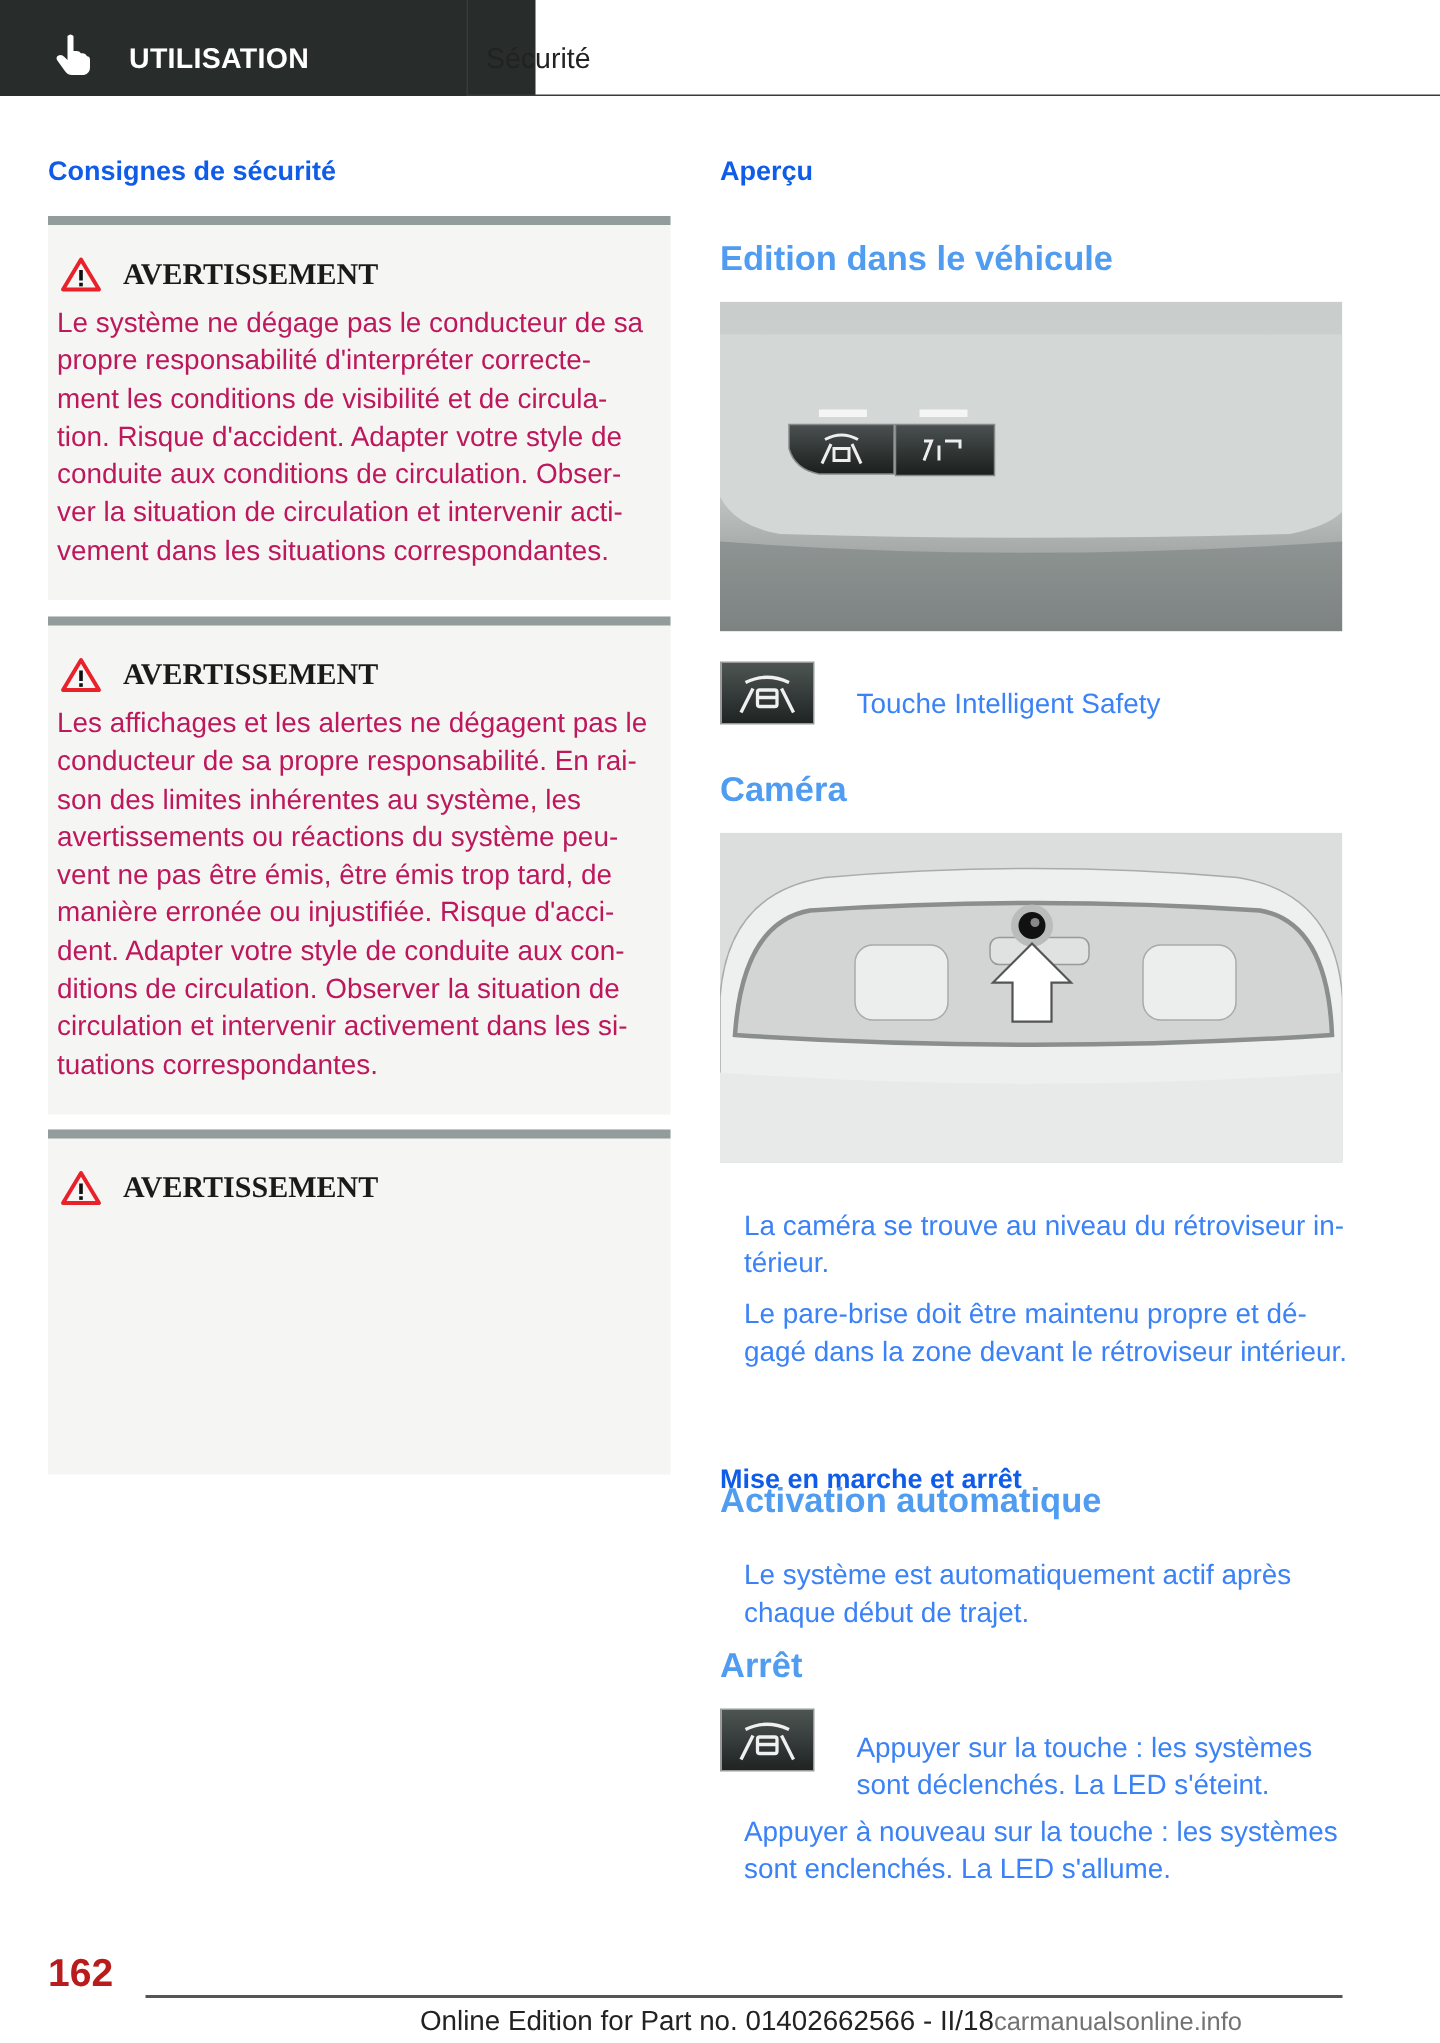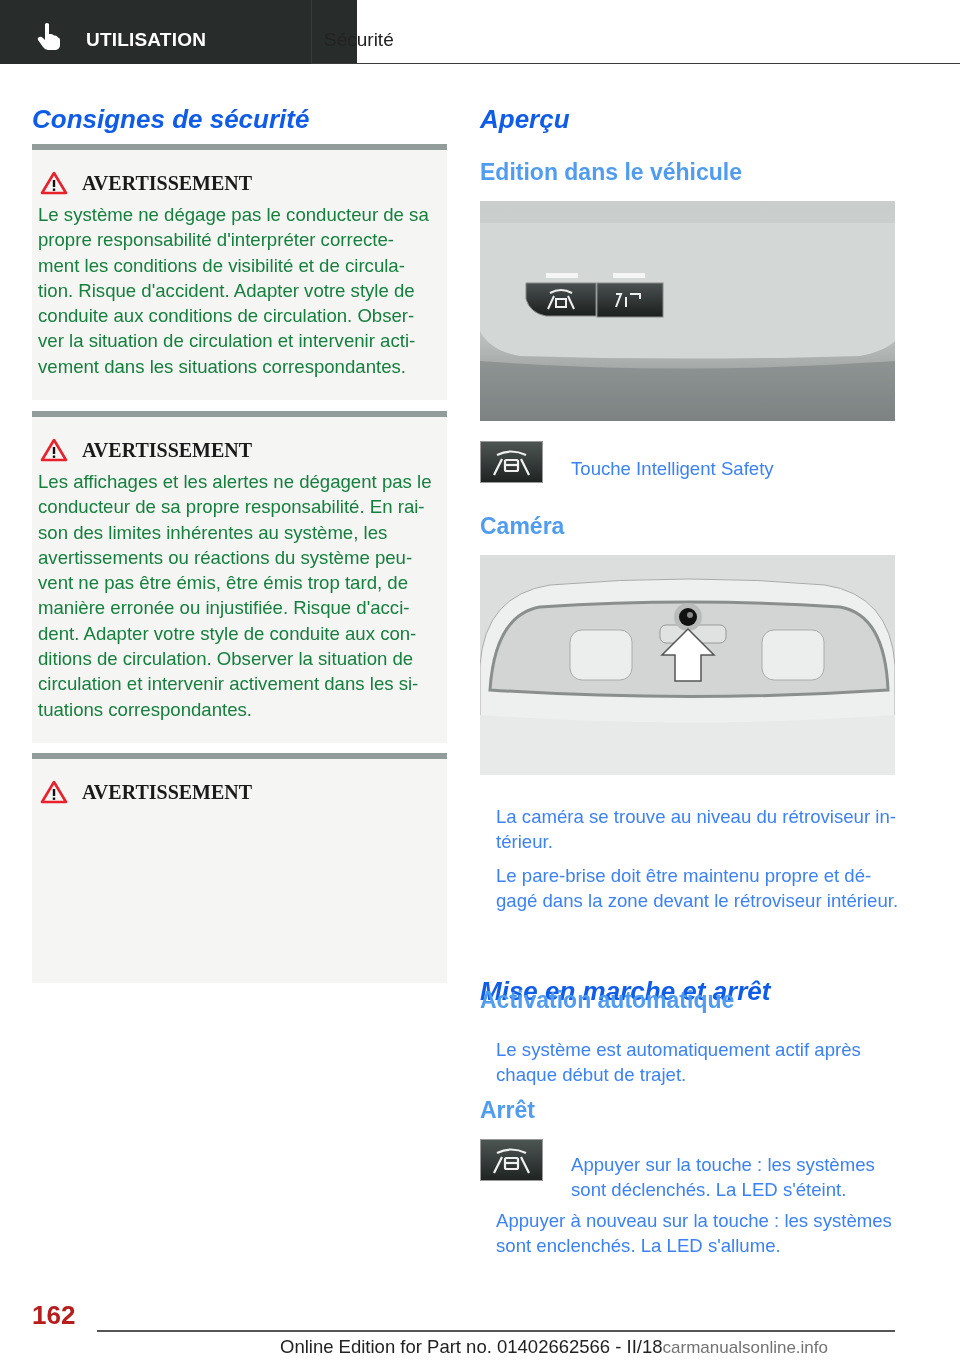--- a/index.html
+++ b/index.html
@@ -5,27 +5,27 @@
   html, body { margin:0; padding:0; background:#ffffff; }
   body { width:960px; height:1362px; position:relative; overflow:hidden;
          font-family:"Liberation Sans", sans-serif; color:#1a1a1a; }
   .header-tab { position:absolute; left:0; top:0; width:357px; height:64px; background:#282c2b;
                 display:flex; align-items:center; }
   .header-tab .hand { position:absolute; left:36px; top:22px; width:26px; height:28px; }
   .header-tab .label { position:absolute; left:86px; top:29px; color:#fff; font-weight:bold; font-size:19px; letter-spacing:0.2px; }
   .header-box { position:absolute; left:311px; top:0; width:700px; height:64px; border:1.5px solid #3a3a3a; border-top:none; box-sizing:border-box; }
   .header-box .label { position:absolute; left:12px; top:29px; font-size:19px; color:#222; }
 
-  .h1 { position:absolute; color:#0f5ce8; font-weight:bold; font-size:26px; margin:0;font-style:italic; }
+  .h1 { position:absolute; color:#0f5ce8; font-weight:bold; font-size:18px; margin:0; }
   .h2 { position:absolute; color:#4f9cf0; font-weight:bold; font-size:23px; margin:0; }
 
   .warn { position:absolute; left:32px; width:415px; background:#f5f5f4; border-top:6px solid #929c9a; box-sizing:border-box; padding:18px 0 0 6px; }
   .warn .title { display:flex; align-items:center; font-weight:bold; font-size:20px; margin-left:2px; height:30px;font-family:Liberation Serif, serif; }
   .warn .title svg { width:28px; height:24px; margin-right:14px; }
-  .warn .body { font-size:18.6px; line-height:25.3px; margin-top:4px; color:#15803d; white-space:pre-line; }
+  .warn .body { font-size:18.6px; line-height:25.3px; margin-top:4px; color:#be185d; white-space:pre-line; }
 
   .para { position:absolute; left:480px; width:420px; font-size:18.6px; line-height:25.3px; color:#3b82f6; white-space:pre-line; margin:16px; }
 
   .img { position:absolute; left:480px; width:415px; overflow:hidden; }
   .btn-icon { position:absolute; width:63px; height:42px; background:linear-gradient(#4d5553,#1f2423); border:1px solid #999; box-sizing:border-box; }
 
   .footer-page { position:absolute; left:32px; top:1300px; font-weight:bold; font-size:26px; color:#b91c1c; }
   .footer-line { position:absolute; left:97px; top:1330px; width:798px; height:2px; background:#555; }
   .footer-text { position:absolute; left:280px; top:1336px; font-size:18.5px; color:#222; }
   .footer-brand { color:#737373; font-size:17px; }

